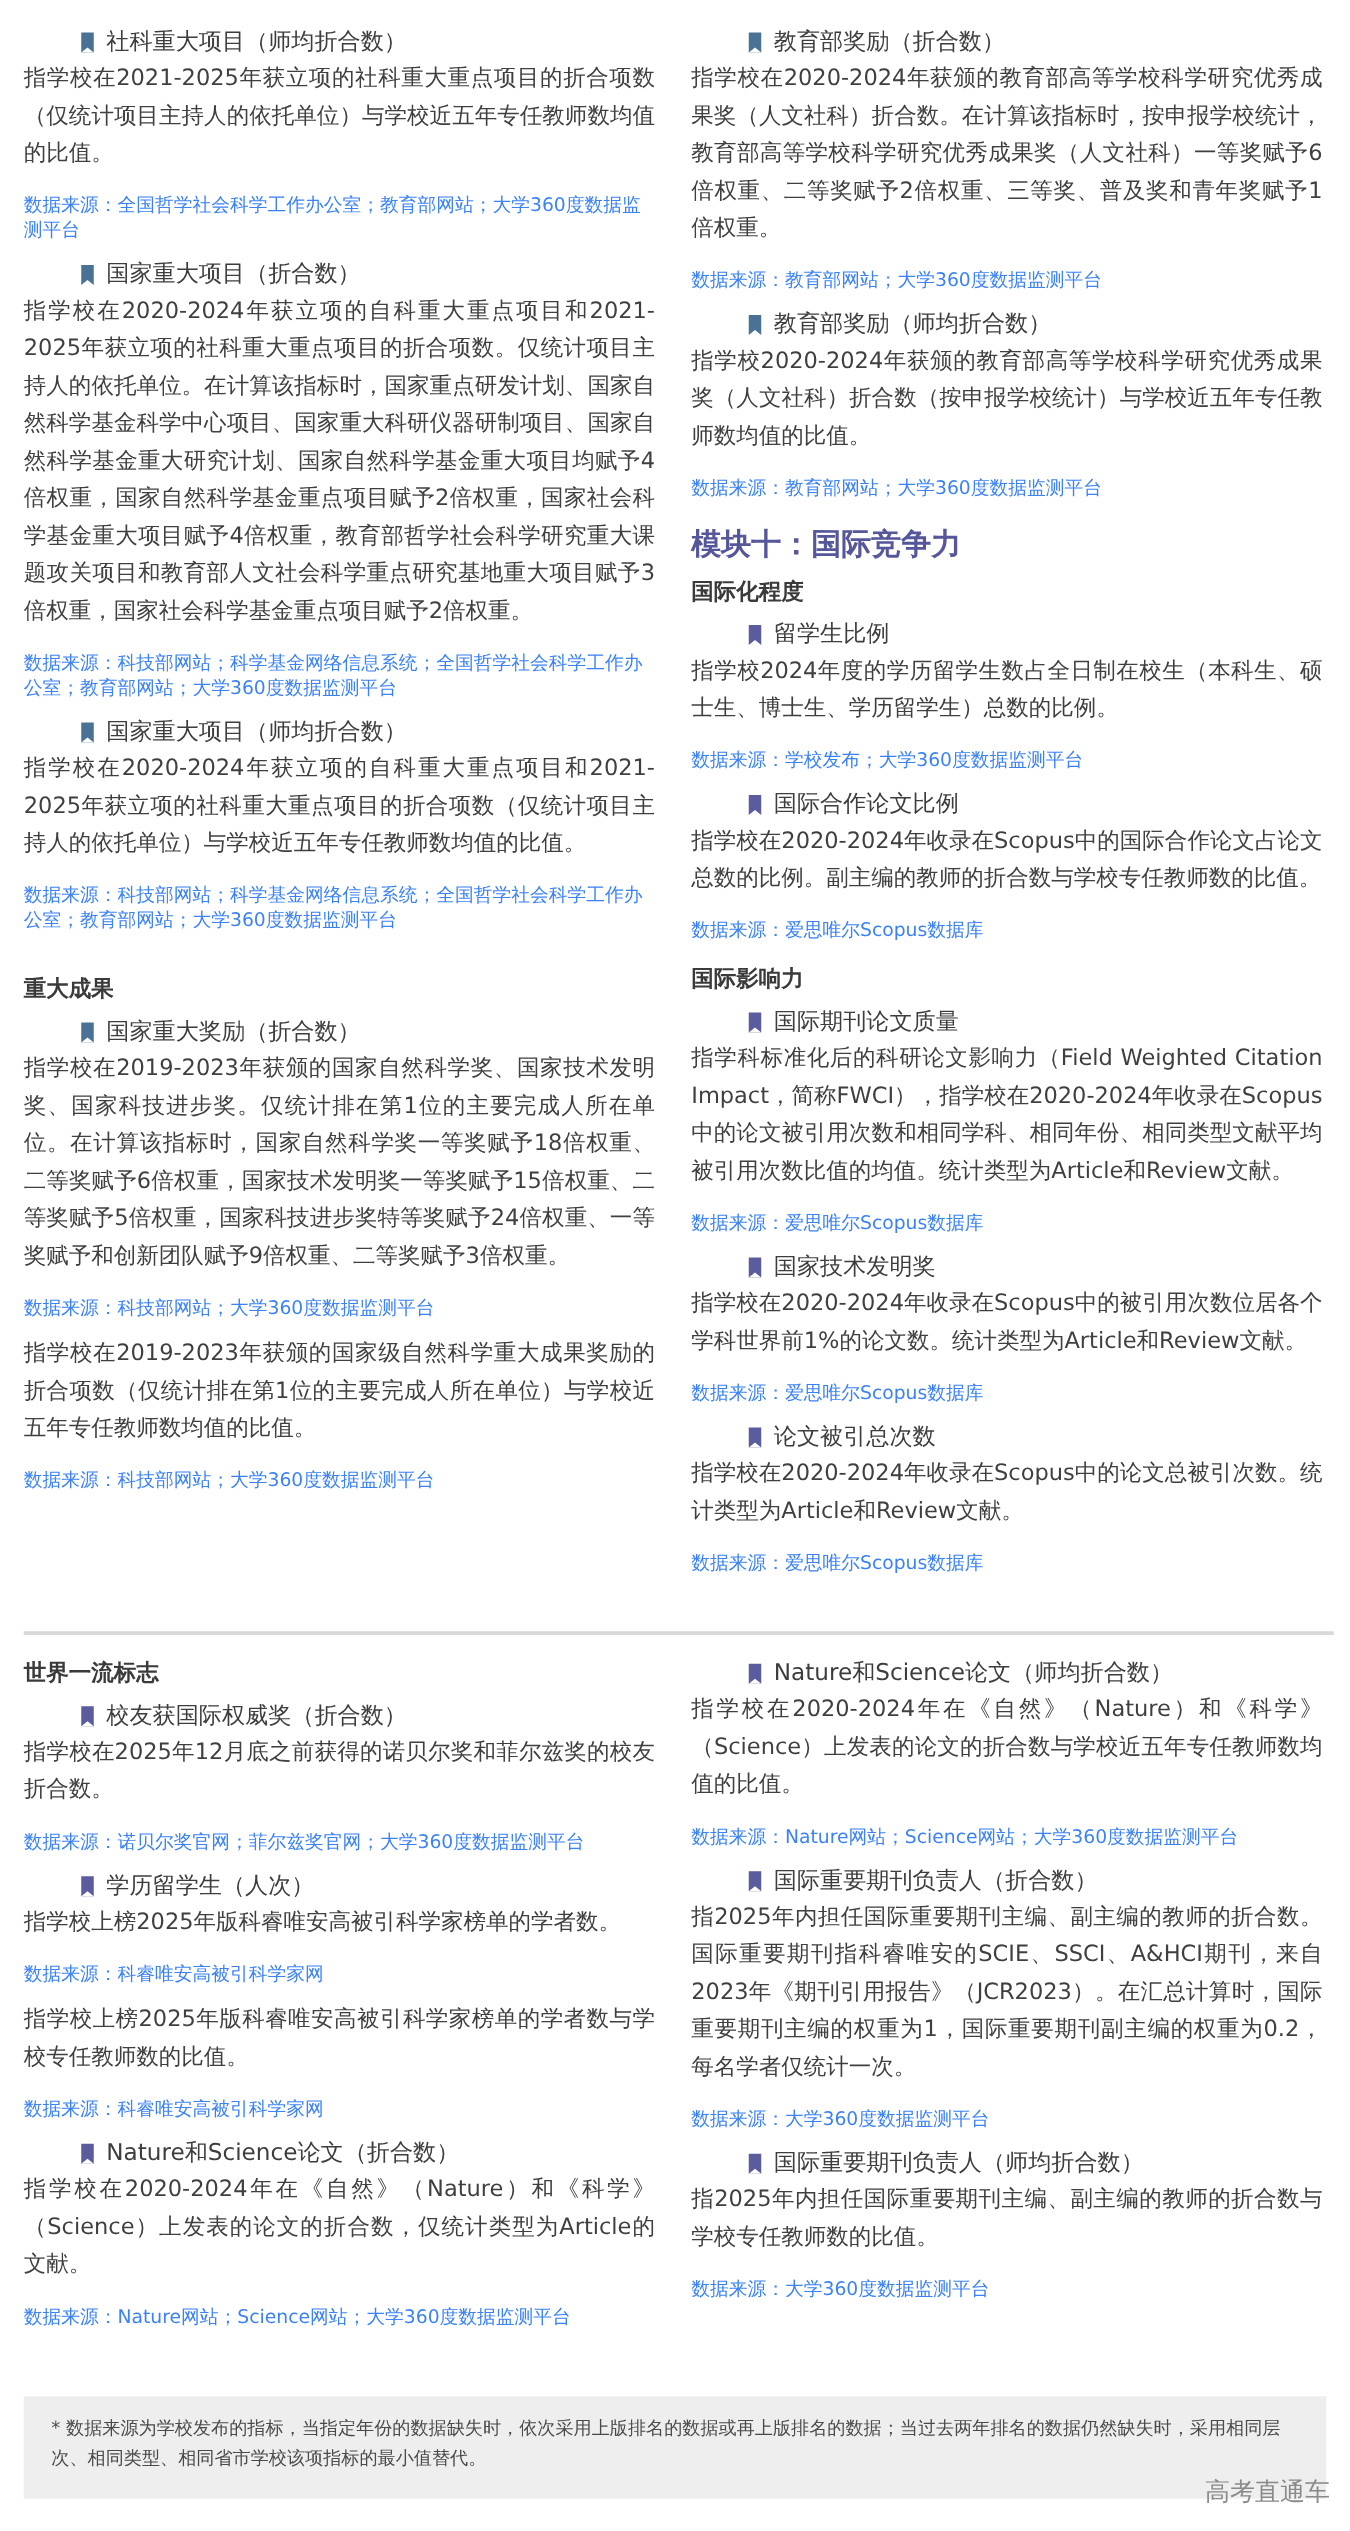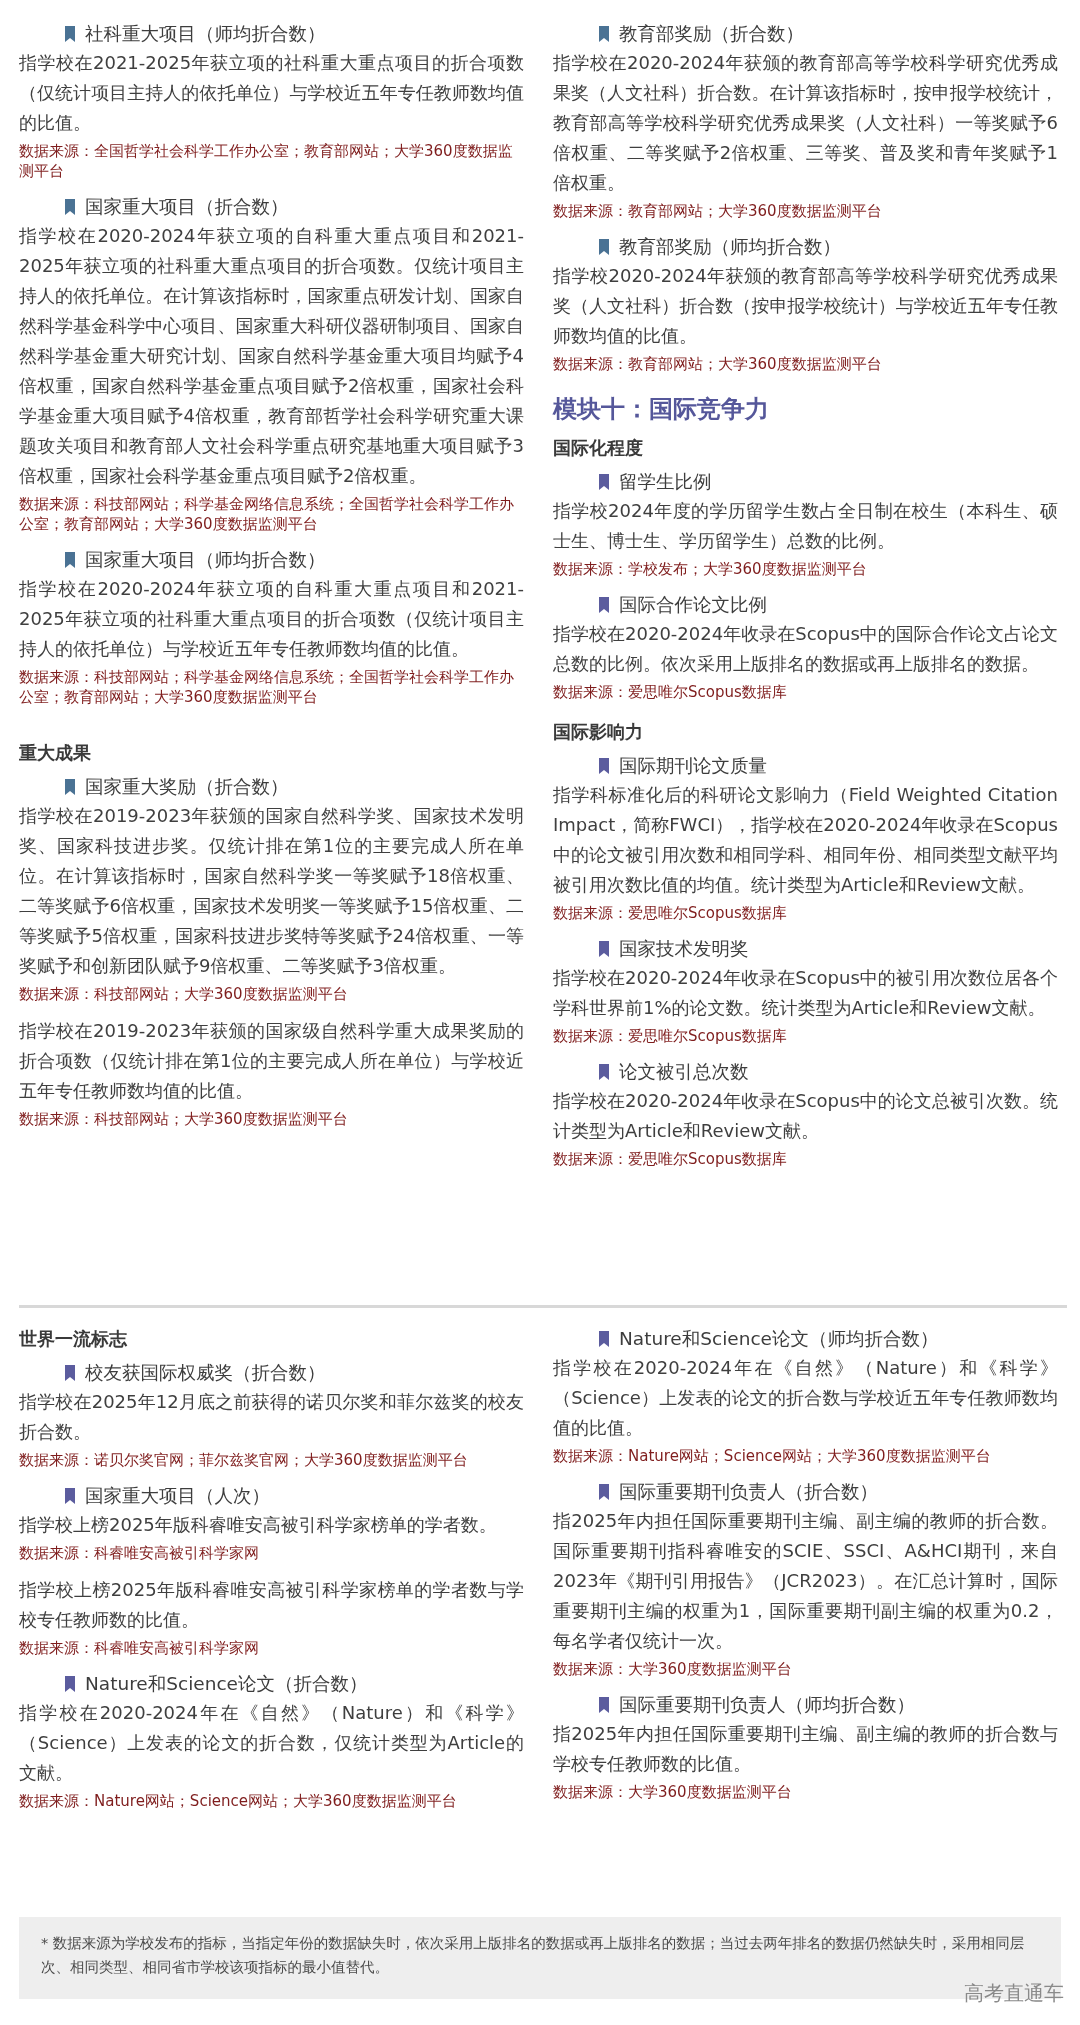--- a/index.html
+++ b/index.html
@@ -9,21 +9,21 @@
   .col { position: absolute; width: 505px; }
   .col.left { left: 19px; }
   .col.right { left: 553px; }
   .item { margin-bottom: 12px; }
   .item-title { display: flex; align-items: center; font-size: 18.5px; line-height: 28px; color: #3d3d3d; font-weight: 500; padding-left: 46px; }
   .bm { display: inline-block; width: 10px; height: 16px; margin-right: 10px; flex: 0 0 10px; position: relative; }
   .bm::after { content: ""; position: absolute; left: 0; bottom: 0; width: 0; height: 0; border-left: 5px solid transparent; border-right: 5px solid transparent; border-bottom: 4px solid #fff; }
   .bm.blue { background: #4a7294; }
   .bm.purple { background: #5b5c9e; }
   .item-desc { font-size: 18px; line-height: 30px; color: #3f3f3f; text-align: justify; }
-  .item-src { font-size: 15px; line-height: 20px; color: #7f1d1d; margin-top: 3px; }
+  .item-src { font-size: 15px; line-height: 20px; color: #3b82f6; margin-top: 16px; }
   .subhead { font-size: 18px; font-weight: bold; color: #3a3a3a; line-height: 28px; margin: 10px 0 6px 0; }
   .module { font-size: 24px; font-weight: bold; color: #55579a; line-height: 30px; margin: 10px 0 10px 0; }
   .divider { position: absolute; left: 19px; top: 1305px; width: 1048px; height: 3px; background: #d8d8d8; }
   .footnote { position: absolute; left: 19px; top: 1917px; width: 1042px; height: 82px; background: #eeeeee; padding: 14px 22px; font-size: 14.5px; line-height: 24px; color: #4a4a4a; }
   .watermark { position: absolute; right: 16px; top: 1981px; font-size: 20px; color: #8a8a8a; line-height: 24px; }
 </style>
 </head>
 <body>
 
 <div class="page">
@@ -97,21 +97,21 @@
           <span>留学生比例</span>
         </div>
       <div class="item-desc">指学校2024年度的学历留学生数占全日制在校生（本科生、硕士生、博士生、学历留学生）总数的比例。</div>
       <div class="item-src">数据来源：学校发布；大学360度数据监测平台</div>
     </div>
     <div class="item">
       <div class="item-title">
           <span class="bm purple"></span>
           <span>国际合作论文比例</span>
         </div>
-      <div class="item-desc">指学校在2020-2024年收录在Scopus中的国际合作论文占论文总数的比例。依次采用上版排名的数据或再上版排名的数据。</div>
+      <div class="item-desc">指学校在2020-2024年收录在Scopus中的国际合作论文占论文总数的比例。副主编的教师的折合数与学校专任教师数的比值。</div>
       <div class="item-src">数据来源：爱思唯尔Scopus数据库</div>
     </div>
 
     <div class="subhead" style="margin-top:16px;">国际影响力</div>
 
     <div class="item">
       <div class="item-title">
           <span class="bm purple"></span>
           <span>国际期刊论文质量</span>
         </div>
@@ -144,21 +144,21 @@
       <div class="item-title">
           <span class="bm purple"></span>
           <span>校友获国际权威奖（折合数）</span>
         </div>
       <div class="item-desc">指学校在2025年12月底之前获得的诺贝尔奖和菲尔兹奖的校友折合数。</div>
       <div class="item-src">数据来源：诺贝尔奖官网；菲尔兹奖官网；大学360度数据监测平台</div>
     </div>
     <div class="item">
       <div class="item-title">
           <span class="bm purple"></span>
-          <span>国家重大项目（人次）</span>
+          <span>学历留学生（人次）</span>
         </div>
       <div class="item-desc">指学校上榜2025年版科睿唯安高被引科学家榜单的学者数。</div>
       <div class="item-src">数据来源：科睿唯安高被引科学家网</div>
     </div>
     <div class="item">
       <div class="item-desc">指学校上榜2025年版科睿唯安高被引科学家榜单的学者数与学校专任教师数的比值。</div>
       <div class="item-src">数据来源：科睿唯安高被引科学家网</div>
     </div>
     <div class="item">
       <div class="item-title">

